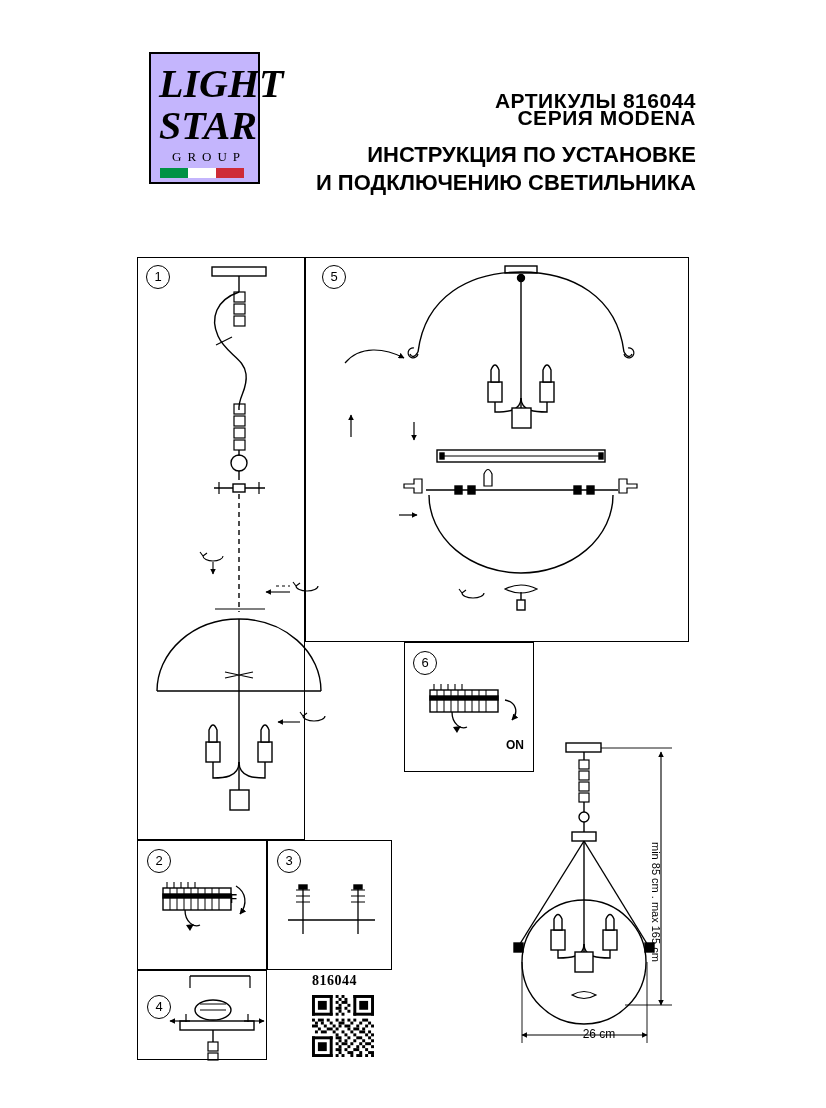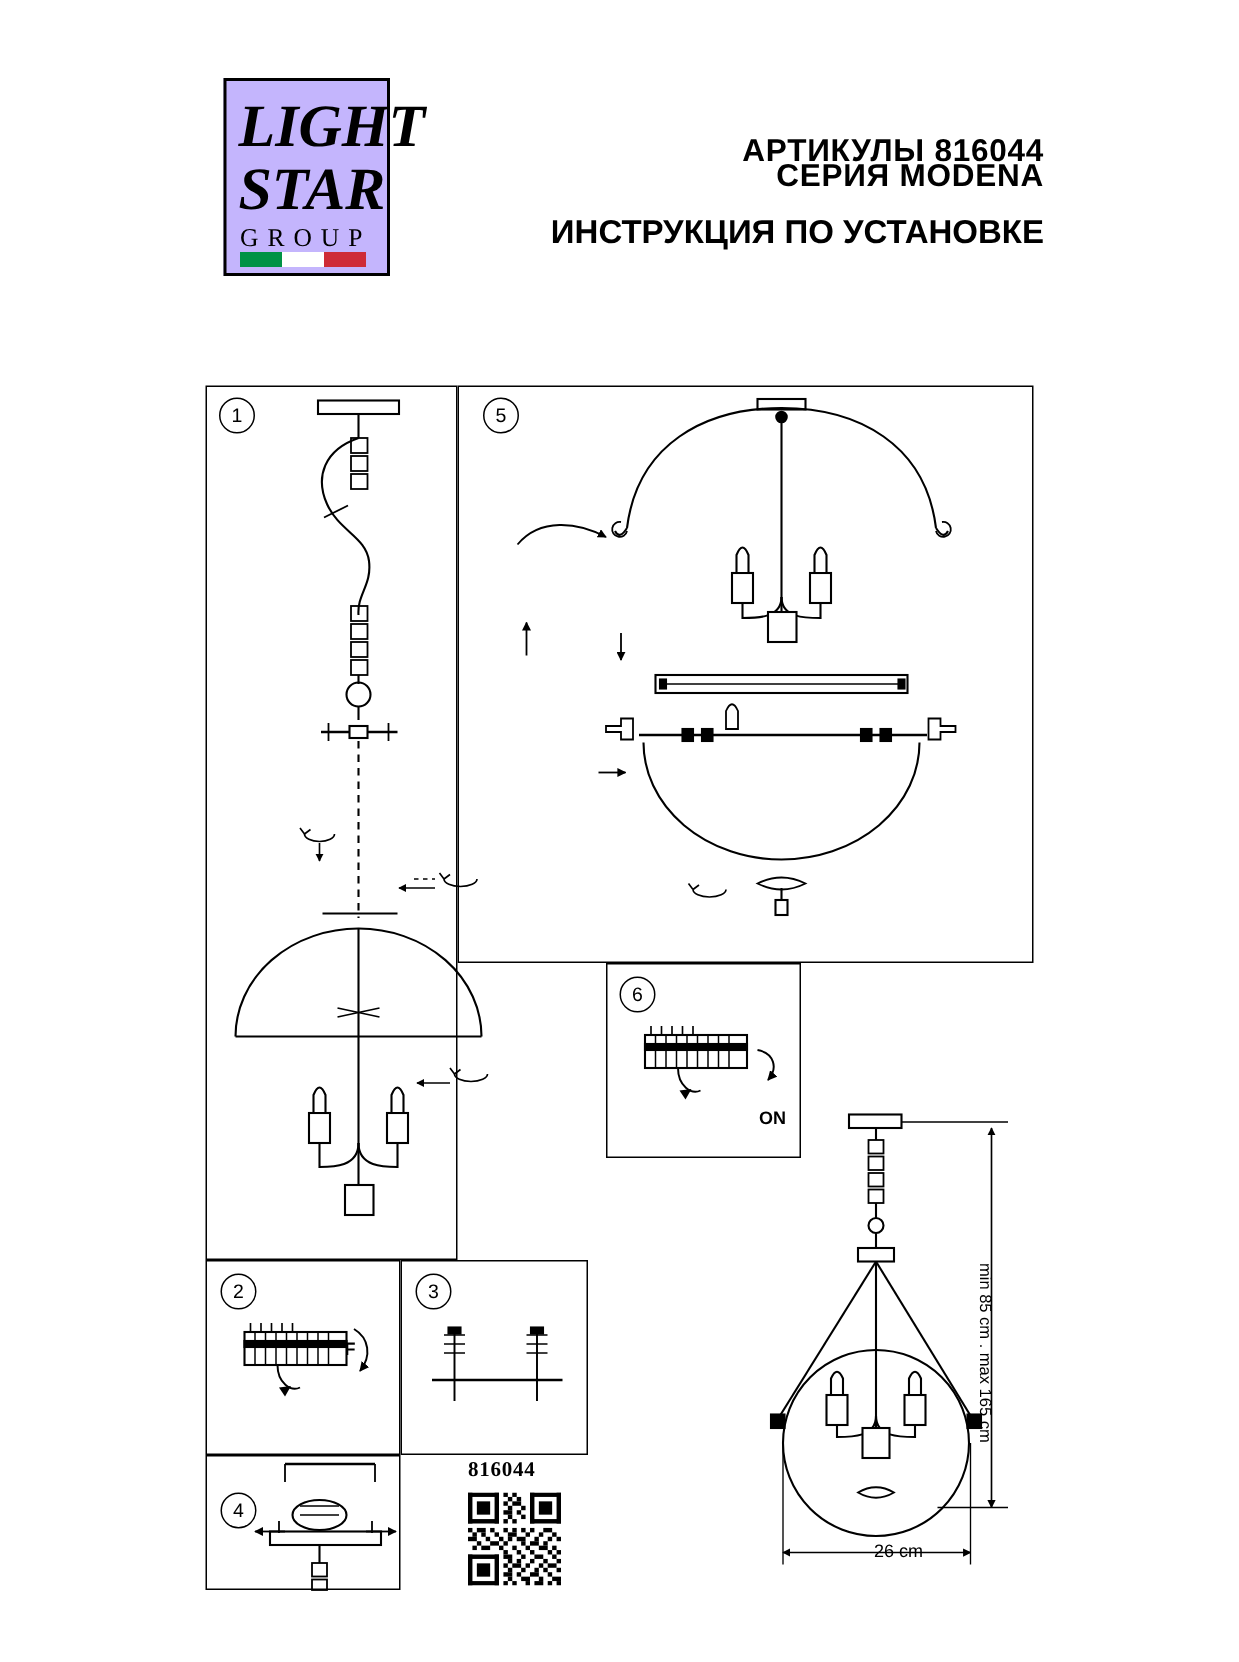--- a/index.html
+++ b/index.html
@@ -46,24 +46,24 @@
   .logo-light {
     top: 6px;
     font-size: 40px;
   }
   .logo-star {
     top: 48px;
     font-size: 40px;
   }
   .logo-group {
     position: absolute;
-    left: 9px;
+    left: 21px;
     top: 95px;
     font-family: "Liberation Serif", serif;
-    font-size: 17px;
+    font-size: 13px;
     letter-spacing: 6px;
     color: #000;
   }
   .logo-flag {
     position: absolute;
     left: 9px;
     top: 114px;
     width: 84px;
     height: 10px;
     display: flex;
@@ -192,20 +192,21 @@
     <div class="logo-flag">
       <i class="flag-g"></i>
         <i class="flag-w"></i>
         <i class="flag-r"></i>
     </div>
   </div>
 
   <div class="hdr-line1">СЕРИЯ MODENA</div>
   <div class="hdr-line2">АРТИКУЛЫ 816044</div>
   <div class="hdr-title1">ИНСТРУКЦИЯ ПО УСТАНОВКЕ</div>
+  <div class="hdr-title2">И ПОДКЛЮЧЕНИЮ СВЕТИЛЬНИКА</div>
 
   <div class="panel p1"></div>
   <div class="panel p5"></div>
   <div class="panel p6"></div>
   <div class="panel p2"></div>
   <div class="panel p3"></div>
   <div class="panel p4"></div>
 
   <div class="step-badge" style="left:146px; top:265px;">1</div>
   <div class="step-badge" style="left:147px; top:849px;">2</div>

